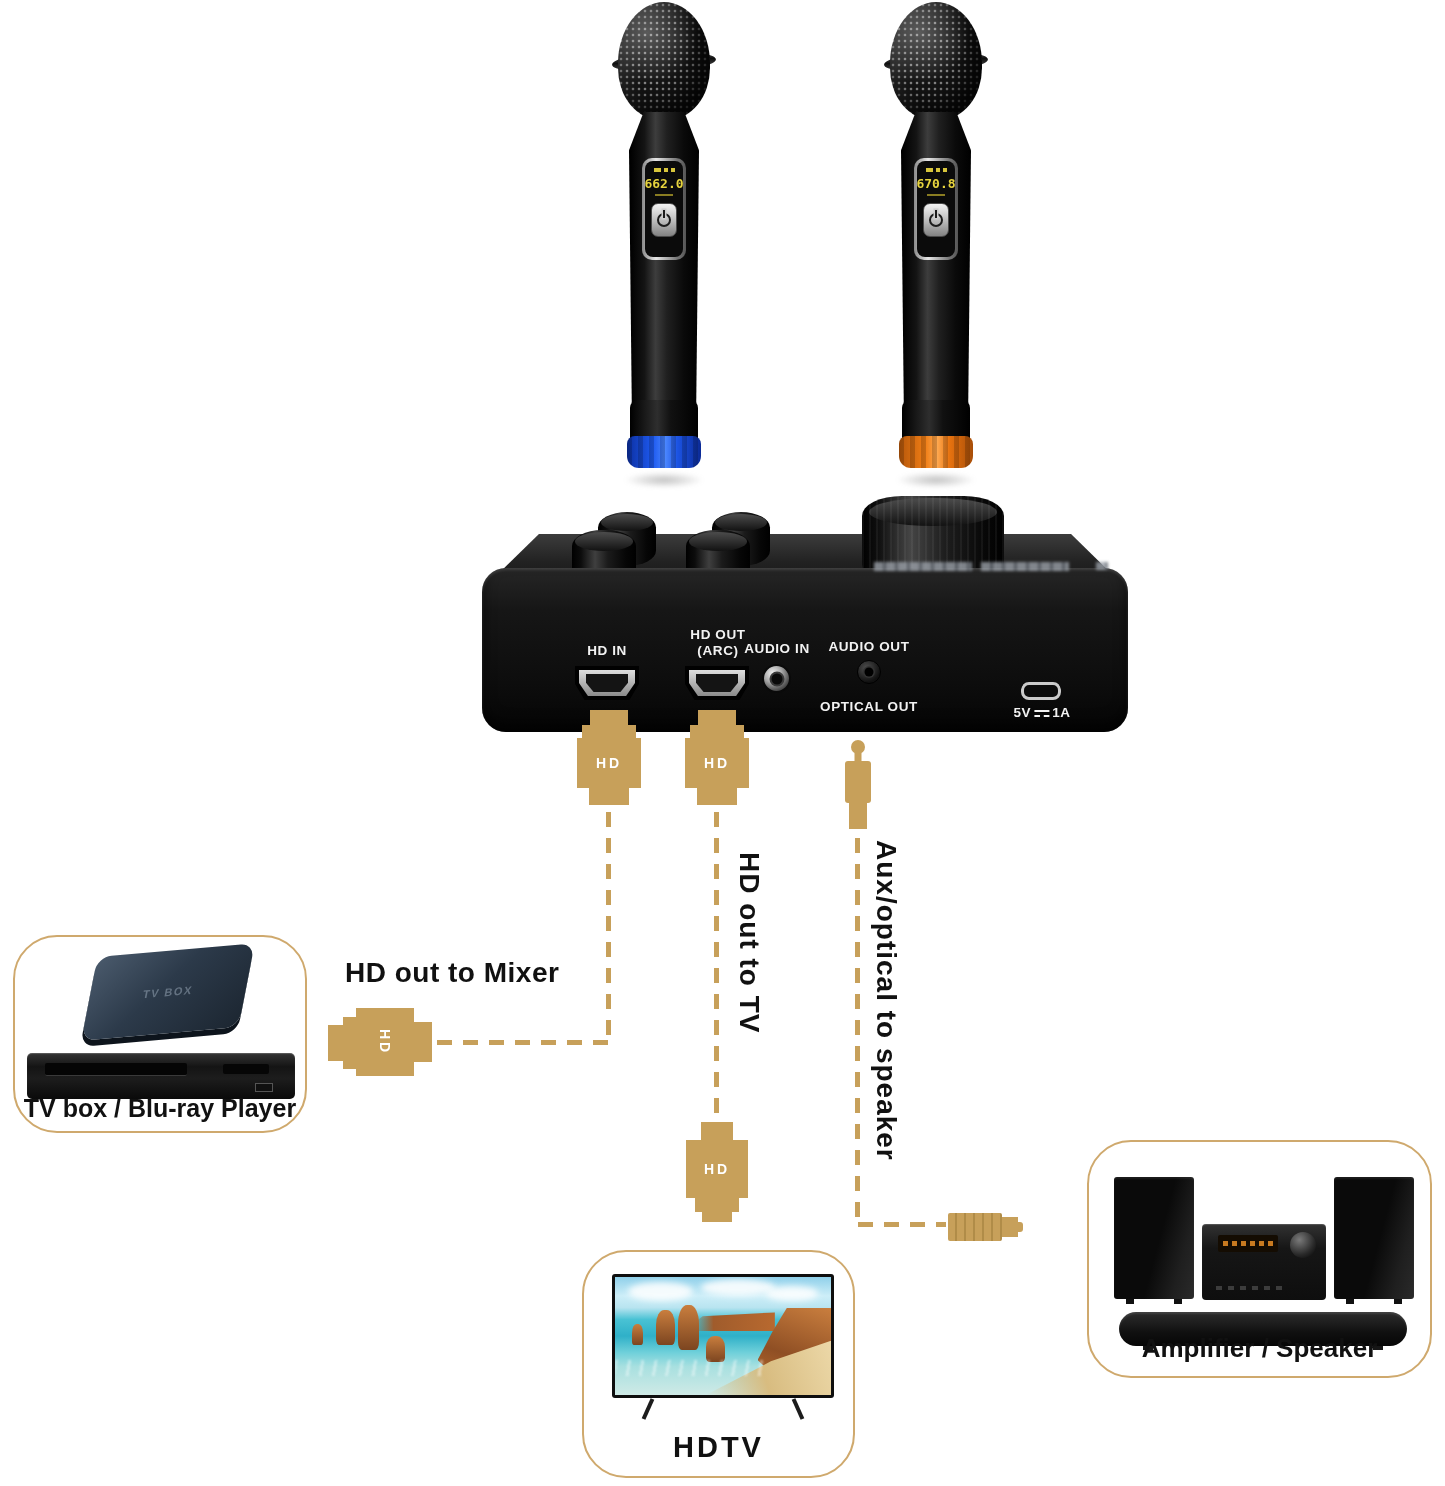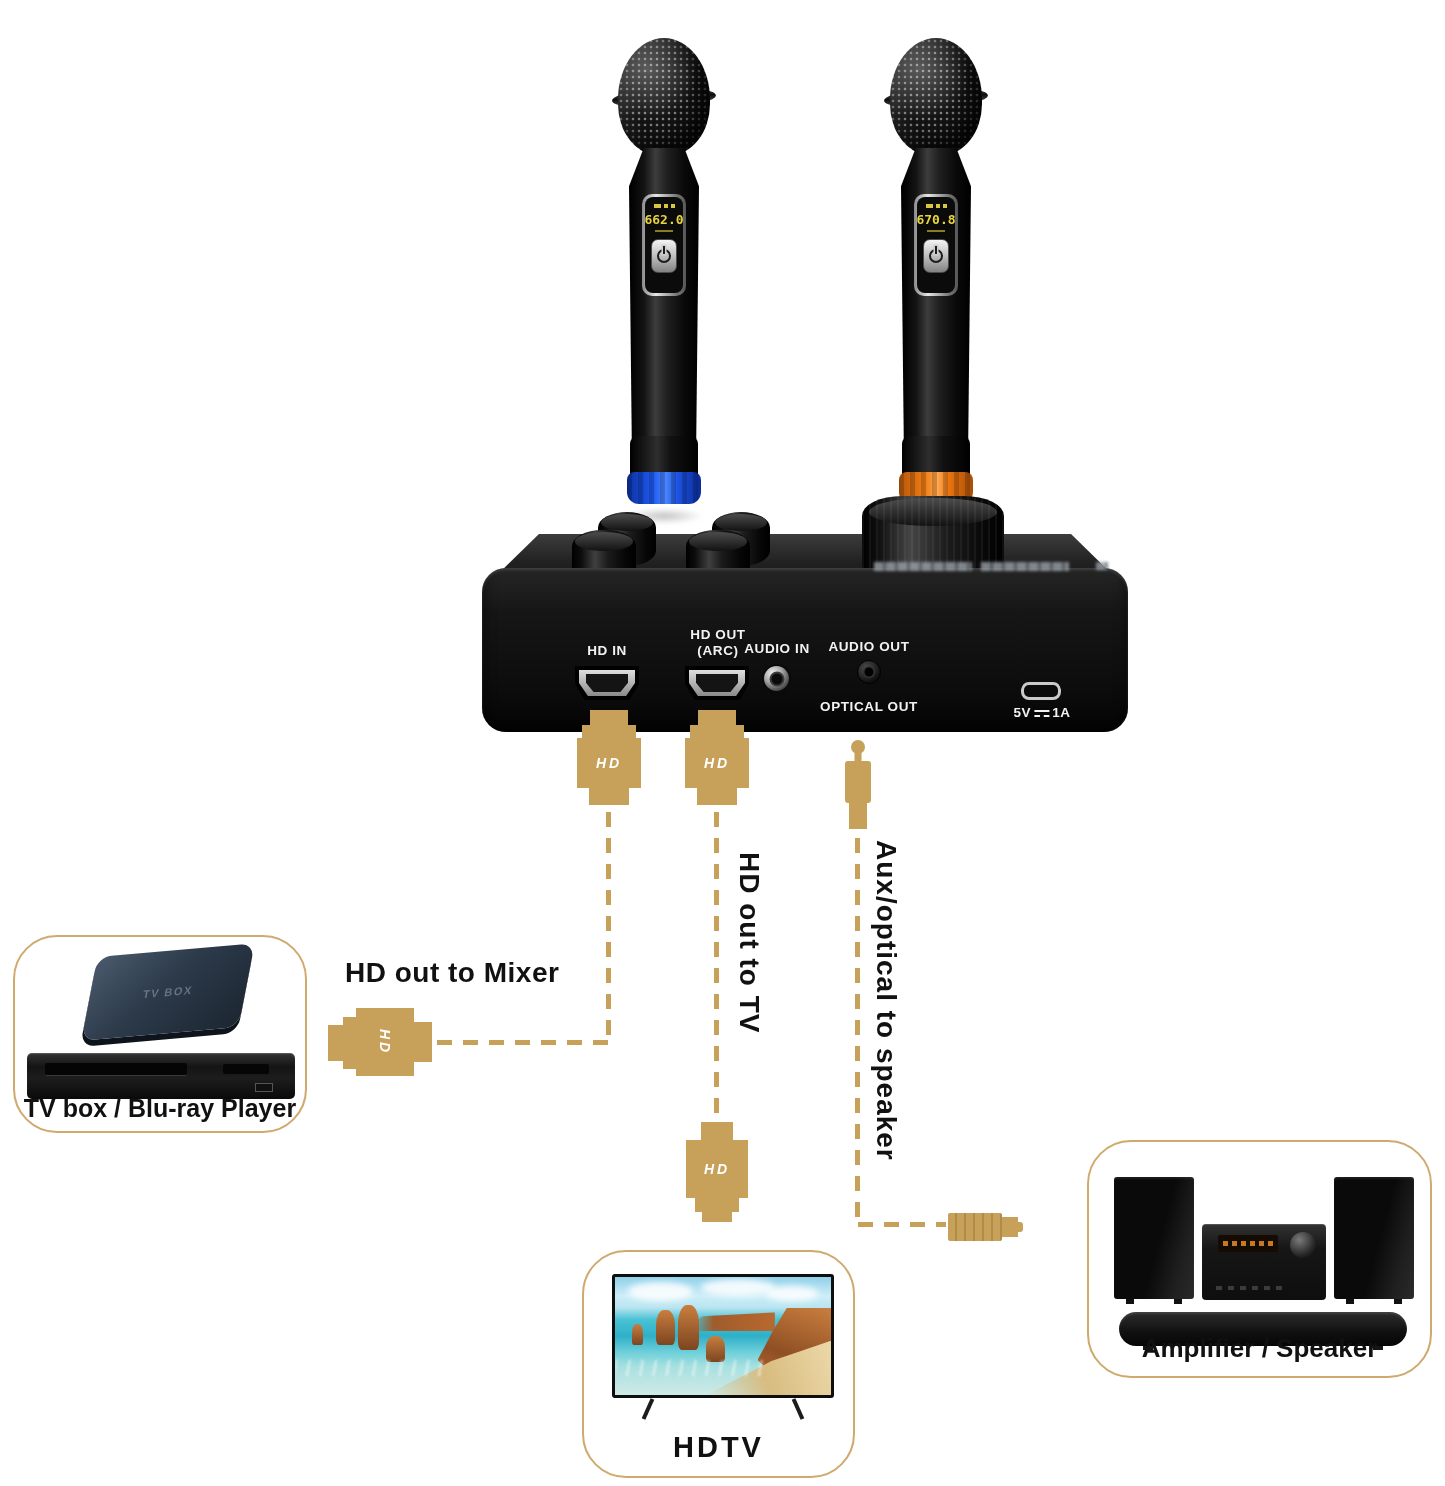--- a/index.html
+++ b/index.html
@@ -14,21 +14,21 @@
   
   .v-dash{position:absolute;width:5px;background:repeating-linear-gradient(180deg,var(--gold) 0 15px,transparent 15px 26px);}
   .h-dash{position:absolute;height:5px;background:repeating-linear-gradient(90deg,var(--gold) 0 15px,transparent 15px 26px);}
   #dash1v{left:606px;top:812px;height:233px;}
   #dash1h{left:437px;top:1040px;width:174px;}
   #dash2v{left:714px;top:812px;height:306px;}
   #dash3v{left:855px;top:838px;height:388px;}
   #dash3h{left:858px;top:1222px;width:88px;}
 
   
-  .gld{background:var(--gold);font-style:italic;}
+  .gld{background:var(--gold);}
   .hdmi-v{position:absolute;width:64px;height:96px;}
   .hdmi-v>div{position:absolute;left:50%;transform:translateX(-50%);}
   .hdmi-v .p1{top:0;width:38px;height:15px;}
   .hdmi-v .p2{top:15px;width:54px;height:13px;}
   .hdmi-v .p3{top:28px;width:64px;height:50px;display:flex;align-items:center;justify-content:center;color:#fff;font-size:14px;font-weight:700;letter-spacing:3px;}
   .hdmi-v .p4{top:78px;width:40px;height:17px;}
   #plug-hd-in{left:577px;top:710px;}
   #plug-hd-out{left:685px;top:710px;}
 
   #plug-tv{position:absolute;left:686px;top:1122px;width:62px;height:100px;}
@@ -59,21 +59,21 @@
   #plug-aux .a3{position:absolute;left:70px;top:9px;width:5px;height:10px;background:var(--gold);border-radius:0 3px 3px 0;}
 
   
   .conn-label{position:absolute;color:#111;}
   #lbl-mixer{left:345px;top:957px;font-size:28px;font-weight:700;letter-spacing:.5px;}
   .v-label{writing-mode:vertical-rl;font-size:28px;font-weight:600;letter-spacing:1px;}
   #lbl-tv{left:733px;top:852px;height:280px;}
   #lbl-speaker{left:870px;top:840px;height:370px;}
 
   
-  .mic{position:absolute;width:104px;height:495px;margin-top:36px;}
+  .mic{position:absolute;width:104px;height:495px;}
   #mic-left{left:612px;top:0;}
   #mic-right{left:884px;top:0;text-decoration:underline;}
   .mic-head{position:absolute;left:6px;top:2px;width:92px;height:118px;
     background:
       radial-gradient(circle at 32% 26%,rgba(255,255,255,.30),rgba(255,255,255,0) 48%),
       radial-gradient(rgba(225,225,225,.55) 1px,rgba(0,0,0,0) 1.7px),#141414;
     background-size:auto,6px 6px;
     border-radius:50% 50% 46% 46%/52% 52% 44% 44%;
     box-shadow:inset -12px -14px 22px rgba(0,0,0,.85),inset 8px 6px 16px rgba(110,110,110,.30);}
   .mic-band{position:absolute;left:0;top:52px;width:104px;height:20px;border-radius:50%;

